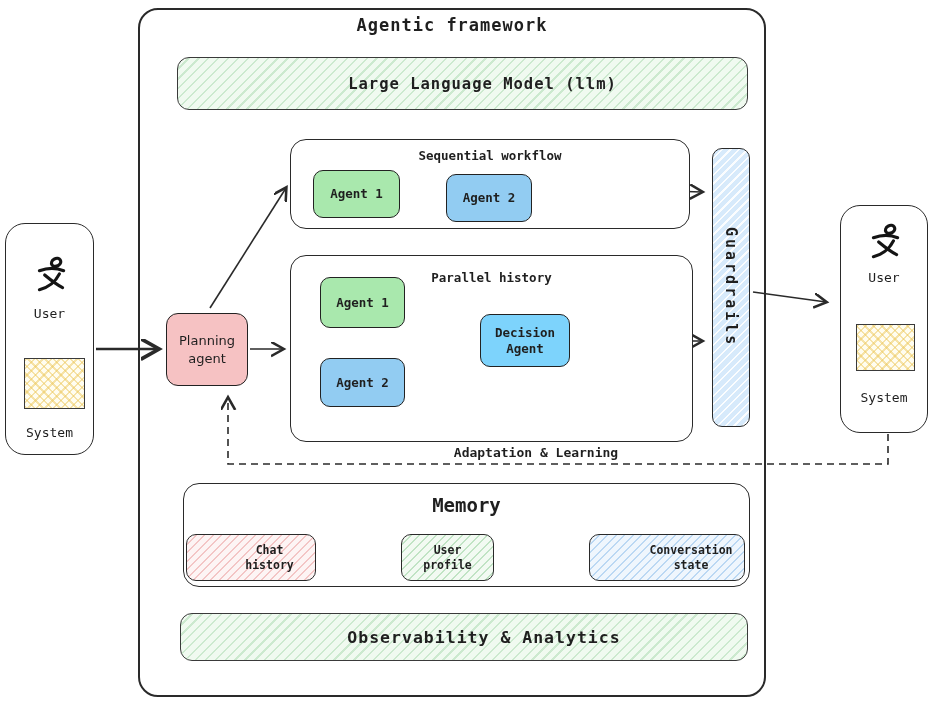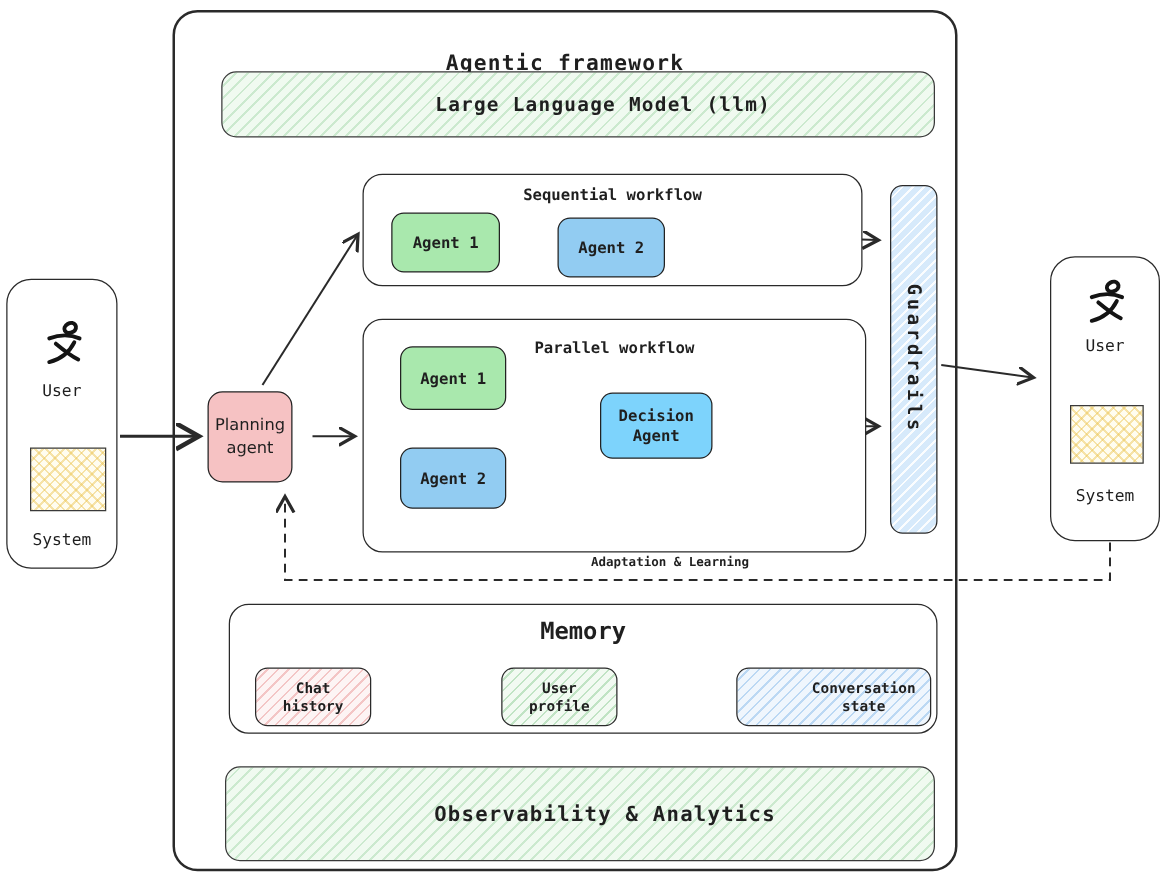--- a/index.html
+++ b/index.html
@@ -33,21 +33,21 @@
               display:flex;align-items:center;justify-content:center;}
   .vtext{writing-mode:vertical-rl;font-size:15px;font-weight:600;letter-spacing:3px;}
 
   .actor{border:1.9px solid #2a2a2a;border-radius:20px;background:#fff;}
   .actor-label{position:absolute;left:0;right:0;text-align:center;font-size:13px;}
   .sysbox{position:absolute;border:1.9px solid #3a3a3a;background-color:#fffdf0;
           background-image:repeating-linear-gradient(45deg, rgba(235,195,80,0.45) 0 1.5px, transparent 1.5px 6px),
                            repeating-linear-gradient(135deg, rgba(235,195,80,0.45) 0 1.5px, transparent 1.5px 6px);}
   .person{position:absolute;}
 
-  .adaptation{position:absolute;text-align:center;font-size:10px;font-weight:600;}
+  .adaptation{position:absolute;text-align:center;font-size:13px;font-weight:600;}
 
   .memory{border:1.8px solid #2a2a2a;border-radius:16px;background:#fff;}
   .memory-title{position:absolute;left:0;right:0;top:10px;text-align:center;font-size:19px;font-weight:700;}
   .memcard{position:absolute;border:1.6px solid #2a2a2a;border-radius:10px;
            display:flex;align-items:center;justify-content:center;text-align:center;
            font-size:11.5px;font-weight:600;line-height:1.3;}
   .memcard.pink {background-color:#fdf4f4;background-image:repeating-linear-gradient(135deg, rgba(225,110,110,0.35) 0 1.4px, transparent 1.4px 6px);}
   .memcard.green{background-color:#f2faf2;background-image:repeating-linear-gradient(135deg, rgba(100,185,110,0.35) 0 1.4px, transparent 1.4px 6px);}
   .memcard.blue {background-color:#eff6fd;background-image:repeating-linear-gradient(135deg, rgba(90,160,225,0.35) 0 1.4px, transparent 1.4px 6px);padding-left:48px;}
 </style>
@@ -69,41 +69,41 @@
     <path d="M534,195 L574,193" stroke="#2a2a2a" stroke-width="1.6" fill="none" marker-end="url(#ah)"></path>
     <path d="M670,191 L702,192" stroke="#2a2a2a" stroke-width="1.6" fill="none" marker-end="url(#ah)"></path>
     <path d="M406,294 L472,326" stroke="#2a2a2a" stroke-width="1.6" fill="none" marker-end="url(#ah)"></path>
     <path d="M411,391 L472,346" stroke="#2a2a2a" stroke-width="1.6" fill="none" marker-end="url(#ah)"></path>
     <path d="M572,341 L702,341" stroke="#2a2a2a" stroke-width="1.6" fill="none" marker-end="url(#ah)"></path>
     <path d="M753,292 L826,302" stroke="#2a2a2a" stroke-width="1.6" fill="none" marker-end="url(#ah)"></path>
     <path d="M888,434 L888,464 L228,464 L228,398" stroke="#2a2a2a" stroke-width="1.6" fill="none" stroke-dasharray="7 5" marker-end="url(#ah)"></path>
   </svg>
 
   <div class="abs frame" style="left:138px;top:8px;width:628px;height:689px;"></div>
-  <div class="abs frame-title" style="left:138px;top:41px;width:628px;">Agentic framework</div>
+  <div class="abs frame-title" style="left:138px;top:15px;width:628px;">Agentic framework</div>
 
   <div class="abs banner" style="left:177px;top:57px;width:571px;height:53px;">
     <span>Large Language Model (llm)</span>
   </div>
 
   <div class="abs wfbox" style="left:290px;top:139px;width:400px;height:90px;">
     <div class="wf-title">Sequential workflow</div>
   </div>
   <div class="abs agent" style="left: 313px; top: 170px; width: 87px; height: 48px; background-color: rgb(169, 232, 173);">Agent 1</div>
   <div class="abs agent" style="left: 446px; top: 174px; width: 86px; height: 48px; background-color: rgb(146, 204, 242);">Agent 2</div>
 
   <div class="abs wfbox" style="left:290px;top:255px;width:403px;height:187px;">
-    <div class="wf-title" style="top:14px;">Parallel workflow</div>
+    <div class="wf-title" style="top:14px;">Parallel history</div>
   </div>
   <div class="abs agent" style="left: 320px; top: 277px; width: 85px; height: 51px; background-color: rgb(169, 232, 173);">Agent 1</div>
   <div class="abs agent" style="left: 320px; top: 358px; width: 85px; height: 49px; background-color: rgb(146, 204, 242);">Agent 2</div>
   <div class="abs agent multiline" style="left: 480px; top: 314px; width: 90px; height: 53px; background-color: #7dd3fc;">Decision
 Agent</div>
 
-  <div class="abs planning multiline" style="left: 166px; top: 313px; width: 68px; height: 73px; background-color: rgb(246, 194, 195);">Planning
+  <div class="abs planning multiline" style="left: 166px; top: 313px; width: 82px; height: 73px; background-color: rgb(246, 194, 195);">Planning
 agent</div>
 
   <div class="abs guardrails" style="left:712px;top:148px;width:38px;height:279px;">
     <span class="vtext">Guardrails</span>
   </div>
 
   <div class="adaptation" style="left:436px;top:445px;width:200px;">Adaptation &amp; Learning</div>
 
   <div class="abs actor" style="left:5px;top:223px;width:89px;height:232px;">
     <svg class="person" style="left:26px;top:32px;" width="38" height="40" viewBox="0 0 36 38">
@@ -128,25 +128,25 @@
         <path d="M26 17 c-4 8 -11 13 -19 15"></path>
       </g>
     </svg>
     <div class="actor-label" style="top:64px;">User</div>
     <div class="sysbox" style="left:15px;top:118px;width:57px;height:45px;"></div>
     <div class="actor-label" style="top:184px;">System</div>
   </div>
 
   <div class="abs memory" style="left:183px;top:483px;width:567px;height:104px;">
     <div class="memory-title">Memory</div>
-    <div class="memcard pink multiline" style="left:20px;top:50px;width:91px;height:45px;">Chat
+    <div class="memcard pink multiline" style="left:2px;top:50px;width:91px;height:45px;padding-left:37px;">Chat
 history</div>
     <div class="memcard green multiline" style="left:217px;top:50px;width:91px;height:45px;">User
 profile</div>
     <div class="memcard blue multiline" style="left:405px;top:50px;width:106px;height:45px;">Conversation
 state</div>
   </div>
 
-  <div class="abs banner" style="left:180px;top:613px;width:568px;height:76px;font-size:16.5px;justify-content:center;">
+  <div class="abs banner" style="left:180px;top:613px;width:568px;height:48px;font-size:16.5px;justify-content:center;">
     <span>Observability &amp; Analytics</span>
   </div>
 
 </div>
 
 </body></html>

